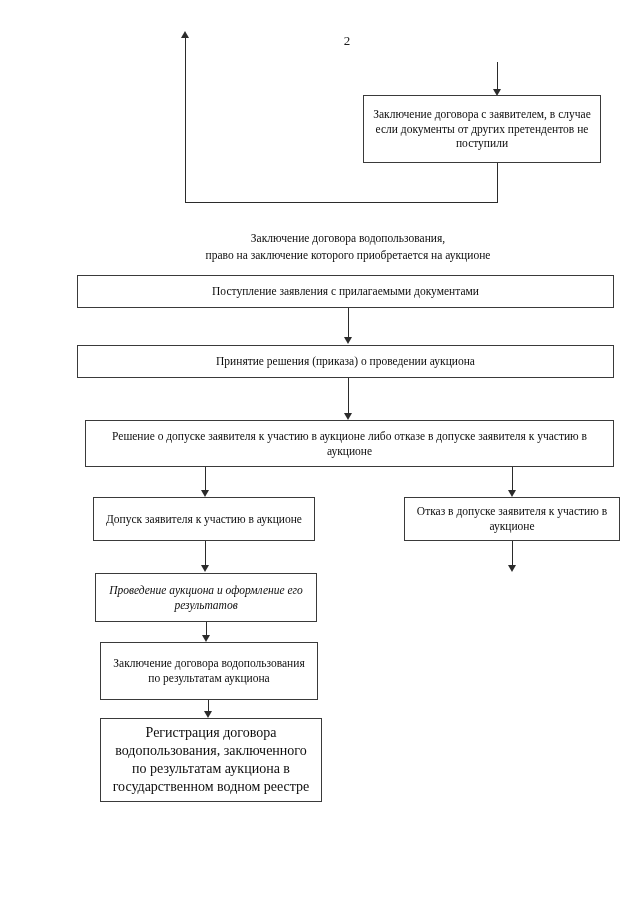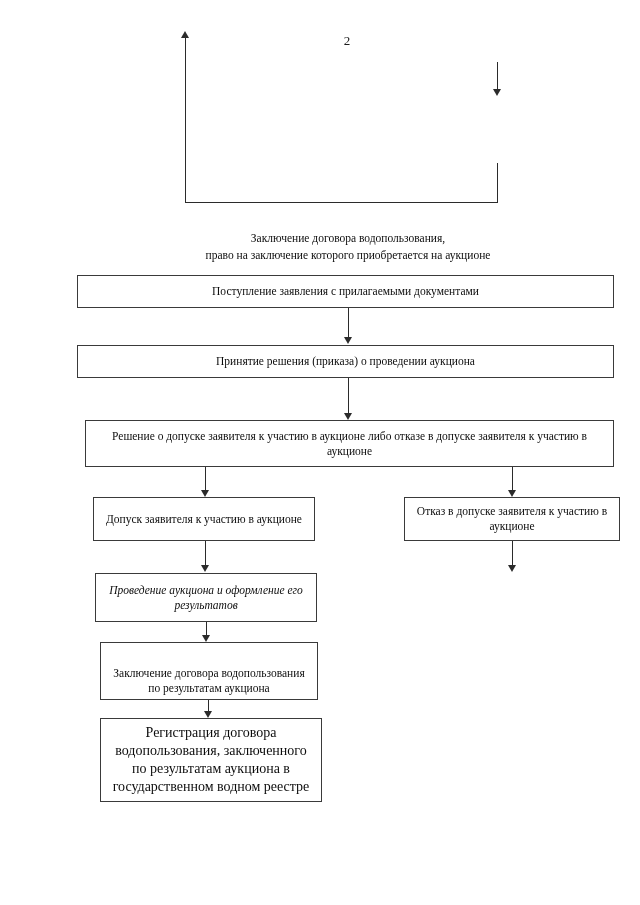--- a/index.html
+++ b/index.html
@@ -75,20 +75,23 @@
 </head>
 <body>
 
 <div id="page">
 
   <div class="pagenum" style="left:317px; top:33px; width:60px; font-size:13px;">2</div>
 
   <div class="vline" style="left:497px; top:62px; height:30px;"></div>
   <div class="arrowdown" style="left:493px; top:89px;"></div>
 
+  <div class="box" style="left:363px; top:95px; width:238px; height:68px; font-size:11.5px;">
+    <span>Заключение договора с заявителем, в случае если документы от других претендентов не поступили</span>
+  </div>
 
   <div class="vline" style="left:497px; top:163px; height:40px;"></div>
   <div class="hline" style="left:185px; top:202px; width:313px;"></div>
   <div class="vline" style="left:185px; top:38px; height:165px;"></div>
   <div class="arrowup" style="left:181px; top:31px;"></div>
 
   <div class="label" style="left:108px; top:231px; width:480px; font-size:11.5px;">Заключение договора водопользования,</div>
   <div class="label" style="left:108px; top:248px; width:480px; font-size:11.5px;">право на заключение которого приобретается на аукционе</div>
 
   <div class="box" style="left:77px; top:275px; width:537px; height:33px; font-size:11.5px;">
@@ -122,21 +125,21 @@
   <div class="vline" style="left:205px; top:541px; height:25px;"></div>
   <div class="arrowdown" style="left:201px; top:565px;"></div>
 
   <div class="box" style="left:95px; top:573px; width:222px; height:49px; font-size:11.5px;font-style:italic;">
     <span>Проведение аукциона и оформление его результатов</span>
   </div>
 
   <div class="vline" style="left:206px; top:622px; height:14px;"></div>
   <div class="arrowdown" style="left:202px; top:635px;"></div>
 
-  <div class="box" style="left:100px; top:642px; width:218px; height:58px; font-size:11.5px;align-items:flex-end;">
+  <div class="box" style="left:100px; top:642px; width:218px; height:58px; font-size:11.5px;">
     <span>Заключение договора водопользования по результатам аукциона</span>
   </div>
 
   <div class="vline" style="left:208px; top:700px; height:12px;"></div>
   <div class="arrowdown" style="left:204px; top:711px;"></div>
 
   <div class="box" style="left:100px; top:718px; width:222px; height:84px; font-size:14px;">
     <span>Регистрация договора водопользования, заключенного по результатам аукциона в государственном водном реестре</span>
   </div>
 

